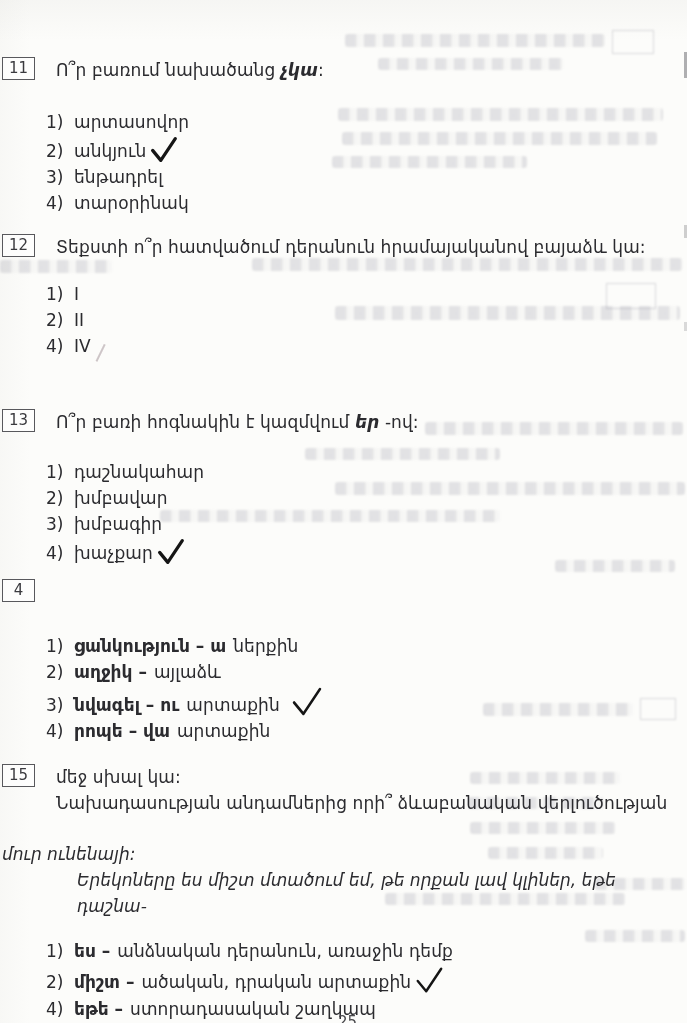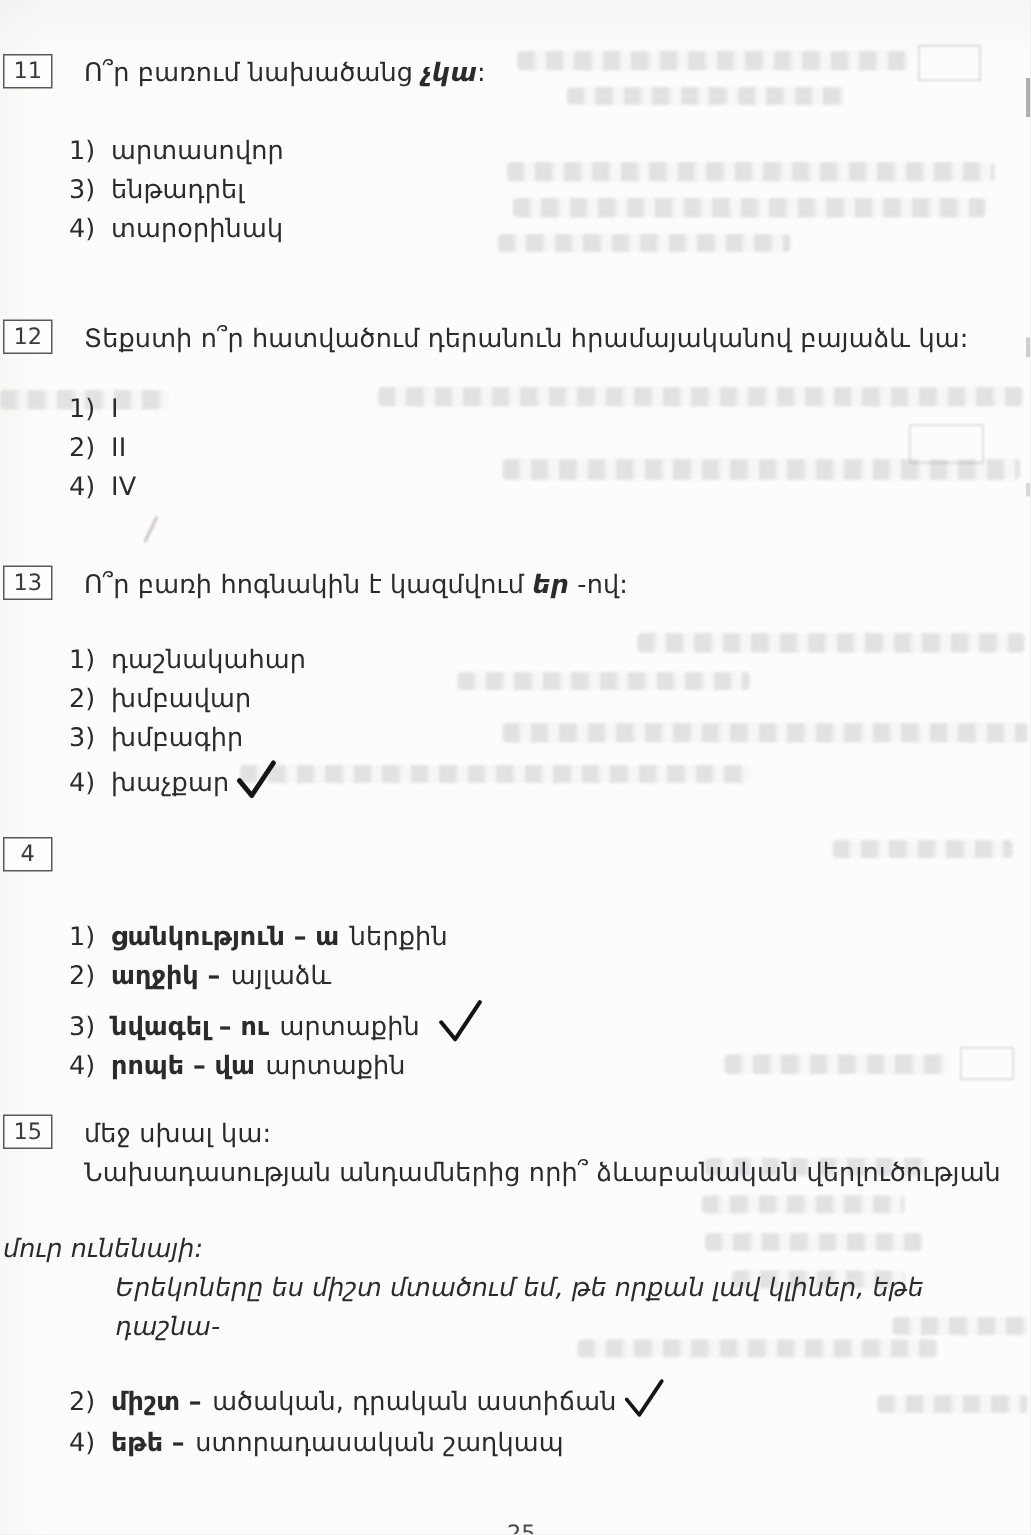--- a/index.html
+++ b/index.html
@@ -7,21 +7,21 @@
     position:relative;
     width:687px;height:1023px;
     margin:0 auto;
     overflow:hidden;
     background:#fcfcfa;
     background-image:linear-gradient(180deg, rgba(210,210,205,0.15) 0, rgba(255,255,255,0) 40px),
                      linear-gradient(90deg, rgba(215,215,210,0.12) 0, rgba(255,255,255,0) 30px);
     font-family:"DejaVu Sans", sans-serif;
     color:#2b2b2f;
   }
-  .q{position:absolute;left:0;width:687px;}
+  .q{position:absolute;left:0;width:687px;margin-top:21px;}
   .qhead{display:flex;align-items:flex-start;}
   .qbox{
     box-sizing:border-box;
     margin-left:2px;width:33px;min-width:33px;height:23px;
     border:1.3px solid #58585c;
     font-size:15px;line-height:21px;text-align:center;color:#3a3a3e;
     background:rgba(255,255,255,0.6);
   }
   .qtext{margin-left:21px;font-size:17px;line-height:26px;max-width:612px;letter-spacing:0.1px;}
   .qtext .em{font-weight:bold;font-style:italic;}
@@ -91,38 +91,41 @@
   <div class="edge-mark" style="top:322px;height:9px;opacity:0.45;"></div>
   <div class="pen-ghost"></div>
 
   <div class="q" style="top:36px;">
     <div class="qhead">
       <div class="qbox">11</div>
       <div class="qtext"><span>Ո՞ր բառում նախածանց </span><span class="em">չկա</span><span>:</span></div>
     </div>
     <div class="opts" style="margin-top:26px;">
       <div class="opt"><span class="onum">1)</span><span class="otext">արտասովոր</span></div>
+      <div class="opt"><span class="onum">2)</span><span class="otext">անկյուն</span><svg class="check show" viewBox="0 0 32 32" width="29" height="29" style="color: rgb(21, 21, 21);">
+            <path d="M4 17 L13 28 L29 4"></path>
+          </svg></div>
       <div class="opt"><span class="onum">3)</span><span class="otext">ենթադրել</span></div>
       <div class="opt"><span class="onum">4)</span><span class="otext">տարօրինակ</span></div>
     </div>
   </div>
 
   <div class="q" style="top:213px;">
     <div class="qhead">
       <div class="qbox">12</div>
       <div class="qtext"><span>Տեքստի ո՞ր հատվածում դերանուն հրամայականով բայաձև կա:</span><span class="em"></span><span></span></div>
     </div>
     <div class="opts" style="margin-top:21px;">
       <div class="opt"><span class="onum">1)</span><span class="otext">I</span></div>
       <div class="opt"><span class="onum">2)</span><span class="otext">II</span></div>
       <div class="opt"><span class="onum">4)</span><span class="otext">IV</span></div>
     </div>
   </div>
 
-  <div class="q" style="top:377px;">
+  <div class="q" style="top:388px;">
     <div class="qhead">
       <div class="qbox">13</div>
       <div class="qtext"><span>Ո՞ր բառի հոգնակին է կազմվում </span><span class="em">եր</span><span> -ով:</span></div>
     </div>
     <div class="opts" style="margin-top:24px;">
       <div class="opt"><span class="onum">1)</span><span class="otext">դաշնակահար</span></div>
       <div class="opt"><span class="onum">2)</span><span class="otext">խմբավար</span></div>
       <div class="opt"><span class="onum">3)</span><span class="otext">խմբագիր</span></div>
       <div class="opt"><span class="onum">4)</span><span class="otext">խաչքար</span><svg class="check show" viewBox="0 0 32 32" width="29" height="29" style="color: rgb(21, 21, 21);">
             <path d="M4 17 L13 28 L29 4"></path>
@@ -150,21 +153,22 @@
       <div class="qtext">
           <span class="tline">մեջ սխալ կա:</span>
           <span class="tline">Նախադասության անդամներից որի՞ ձևաբանական վերլուծության</span>
         </div>
     </div>
     <div class="example" style="margin-top:25px;">
       <div style="margin-left:2px;">մուր ունենայի:</div>
       <div style="margin-left:77px;">Երեկոները ես միշտ մտածում եմ, թե որքան լավ կլիներ, եթե դաշնա-</div>
     </div>
     <div class="opts" style="margin-top:19px;">
-      <div class="opt" style="line-height:27px;"><span class="onum">2)</span><span class="obold">միշտ –</span><span class="otext">ածական, դրական աստիճան</span><svg class="check check--thin show" viewBox="0 0 32 32" width="30" height="30" style="color: rgb(21, 21, 21);">
+      <div class="opt" style="line-height:27px;"><span class="onum">1)</span><span class="obold">ես –</span><span class="otext">անձնական դերանուն, առաջին դեմք</span></div>
+      <div class="opt" style="line-height:27px;"><span class="onum">2)</span><span class="obold">միշտ –</span><span class="otext">ածական, դրական արտաքին</span><svg class="check check--thin show" viewBox="0 0 32 32" width="30" height="30" style="color: rgb(21, 21, 21);">
             <path d="M4 17 L13 28 L29 4"></path>
           </svg></div>
       <div class="opt" style="line-height:27px;"><span class="onum">4)</span><span class="obold">եթե –</span><span class="otext">ստորադասական շաղկապ</span></div>
     </div>
   </div>
 
   <div class="page-num">25</div>
 
 </div>
 

